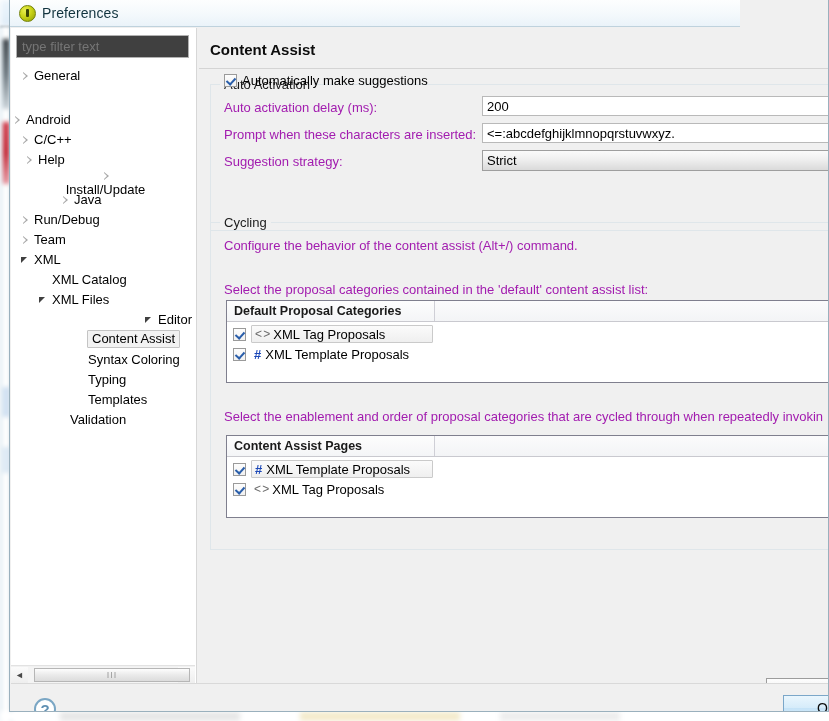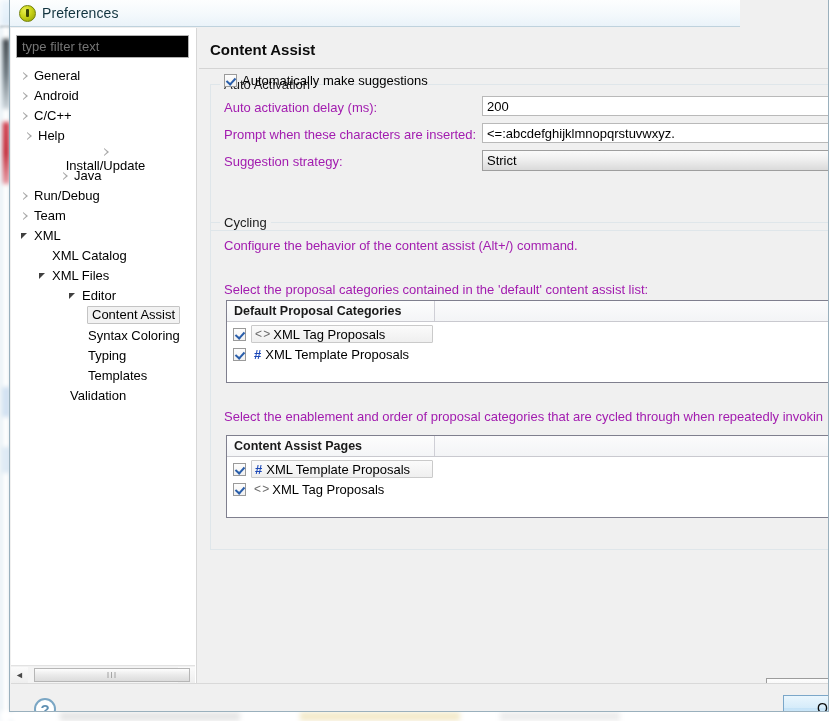--- a/index.html
+++ b/index.html
@@ -134,21 +134,21 @@
     left: 1px; top: 28px;
     width: 185px; height: 655px;
     background: #ffffff;
     box-sizing: border-box;
   }
   .filter-box {
     position: absolute;
     left: 5px; top: 7px;
     width: 173px; height: 23px;
     border: 1px solid #b1b1b1;
-    background: #000000;
+    background: #404040;
     box-sizing: border-box;
     font-family: "Liberation Sans", sans-serif;
     font-size: 13px;
     color: #8c8c8c;
     padding: 0 5px;
     line-height: 21px;
     outline: none;
   }
   .tree {
     position: absolute;
@@ -518,21 +518,21 @@
     </div>
 
     <div class="tree-panel">
       <input class="filter-box" type="text" placeholder="type filter text" style="">
 
       <div class="tree" id="tree-list">
           <div class="tree-row" style="padding-left: 8px;">
             <span class="tw collapsed"></span>
             <span class="tree-label">General</span>
           </div>
-          <div class="tree-row" style="padding-left: 8px;">
+          <div class="tree-row" style=" margin-top: 24px;">
             <span class="tw collapsed"></span>
             <span class="tree-label">Android</span>
           </div>
           <div class="tree-row" style="padding-left: 8px;">
             <span class="tw collapsed"></span>
             <span class="tree-label">C/C++</span>
           </div>
           <div class="tree-row" style="padding-left: 12px;">
             <span class="tw collapsed"></span>
             <span class="tree-label">Help</span>
@@ -558,21 +558,21 @@
             <span class="tree-label">XML</span>
           </div>
           <div class="tree-row" style="padding-left: 26px;">
             <span class="tw "></span>
             <span class="tree-label">XML Catalog</span>
           </div>
           <div class="tree-row" style="padding-left: 26px;">
             <span class="tw expanded"></span>
             <span class="tree-label">XML Files</span>
           </div>
-          <div class="tree-row" style="padding-left: 56px;">
+          <div class="tree-row" style="padding-left: 24px; justify-content: flex-end;">
             <span class="tw expanded"></span>
             <span class="tree-label">Editor</span>
           </div>
           <div class="tree-row selected" style="padding-left: 62px;">
             <span class="tw "></span>
             <span class="tree-label">Content Assist</span>
           </div>
           <div class="tree-row" style="padding-left: 62px;">
             <span class="tw "></span>
             <span class="tree-label">Syntax Coloring</span>

